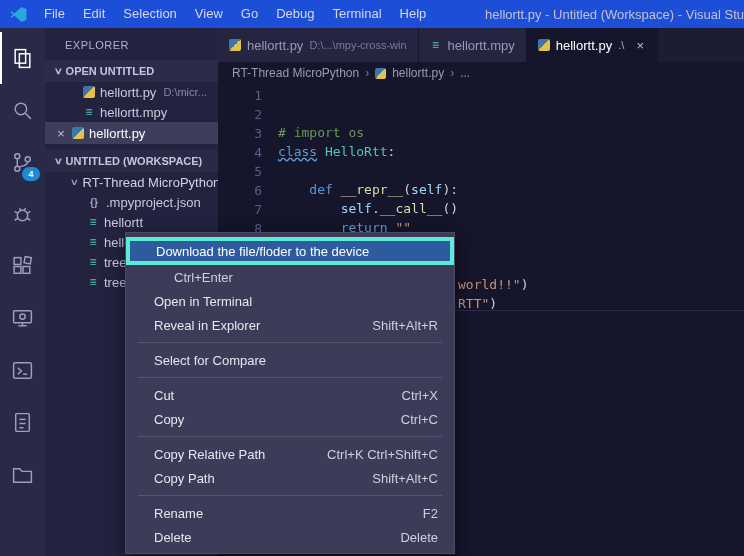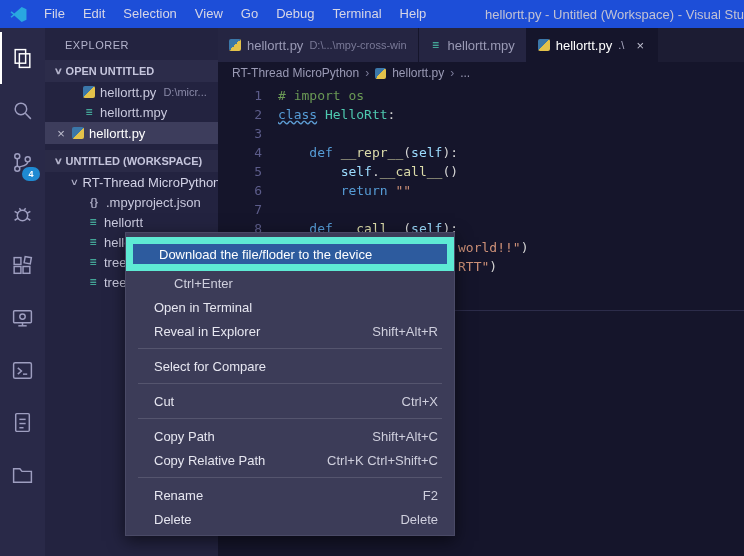--- a/index.html
+++ b/index.html
@@ -57,40 +57,40 @@
   .tab.active .detail{color:#b0b0c8;}
   .tab .close-x{margin-left:4px;}
   .breadcrumb{height:22px;display:flex;align-items:center;gap:6px;padding-left:14px;
               font-size:12px;color:#9a9ab5;white-space:nowrap;}
   .bc-sep{color:#7a7a98;font-size:12px;}
   .bc-pyicon{width:11px;height:11px;border-radius:2px;
              background:linear-gradient(135deg,#3b77a8 50%,#e3c24a 50%);}
   .editor{position:relative;font-family:"DejaVu Sans Mono",monospace;font-size:13px;padding-top:2px;}
   .code-line{height:19px;display:flex;line-height:19px;}
   .ln{width:44px;flex:0 0 44px;text-align:right;color:#5c5c8a;user-select:none;}
-  .code{margin-left:16px;white-space:pre;}
+  .code{margin-left:16px;white-space:pre;margin-top:37px;}
   .tk-comment{color:#6a9955;}
   .tk-kw{color:#569cd6;}
   .tk-kwu{color:#569cd6;text-decoration:underline;text-decoration-style:wavy;
           text-decoration-color:#5e9ed6;}
   .tk-type{color:#4ec9b0;}
   .tk-fn{color:#dcdcaa;}
   .tk-self{color:#9cdcfe;}
   .tk-str{color:#ce9178;}
   .tk-pln{color:#d4d4d4;}
   .split-line{position:absolute;left:0;right:0;top:282px;height:1px;background:#2c2c4a;}
 
   
   .context-menu{position:absolute;left:125px;top:232px;width:330px;background:#3c3c58;
                 border:1px solid #4a4a66;box-shadow:0 5px 16px rgba(0,0,0,.55);z-index:20;
                 padding:4px 0;font-size:13px;color:#e6e6f0;box-sizing:border-box;}
   .cm-item{height:24px;display:flex;align-items:center;padding:0 16px 0 28px;cursor:pointer;}
   .cm-item .lab{flex:1;white-space:nowrap;overflow:hidden;}
   .cm-item .sc{color:#cfcfdd;margin-left:20px;white-space:nowrap;}
-  .cm-item.hl{background:#2d5b9e;border:7px solid #5eead4;height:20px;
+  .cm-item.hl{background:#2d5b9e;border:4px solid #5eead4;height:20px;
               padding:0 23px 0 26px;color:#ffffff;}
   .cm-sep{height:1px;background:#55556e;margin:5px 12px;}
 </style>
 </head>
 <body>
 
 <div class="titlebar">
   <svg class="logo" viewBox="0 0 16 16">
     <path fill="#29a8e0" d="M11 1 4 7 1.5 5 .5 6 3 8 .5 10l1 1L4 9l7 6 4.5-2V3z"></path>
   </svg>
@@ -323,29 +323,33 @@
   </div>
   <div class="cm-sep"></div>
   <div class="cm-item">
     <span class="lab">Select for Compare</span>
   </div>
   <div class="cm-sep"></div>
   <div class="cm-item">
     <span class="lab">Cut</span>
     <span class="sc">Ctrl+X</span>
   </div>
+  <div class="cm-item">
+    <span class="lab">Copy</span>
+    <span class="sc">Ctrl+C</span>
+  </div>
   <div class="cm-sep"></div>
+  <div class="cm-item">
+    <span class="lab">Copy Relative Path</span>
+    <span class="sc">Ctrl+K Ctrl+Shift+C</span>
+  </div>
   <div class="cm-item">
     <span class="lab">Copy Path</span>
     <span class="sc">Shift+Alt+C</span>
   </div>
-  <div class="cm-item">
-    <span class="lab">Copy Relative Path</span>
-    <span class="sc">Ctrl+K Ctrl+Shift+C</span>
-  </div>
   <div class="cm-sep"></div>
   <div class="cm-item">
     <span class="lab">Rename</span>
     <span class="sc">F2</span>
   </div>
   <div class="cm-item">
     <span class="lab">Delete</span>
     <span class="sc">Delete</span>
   </div>
 </div>

